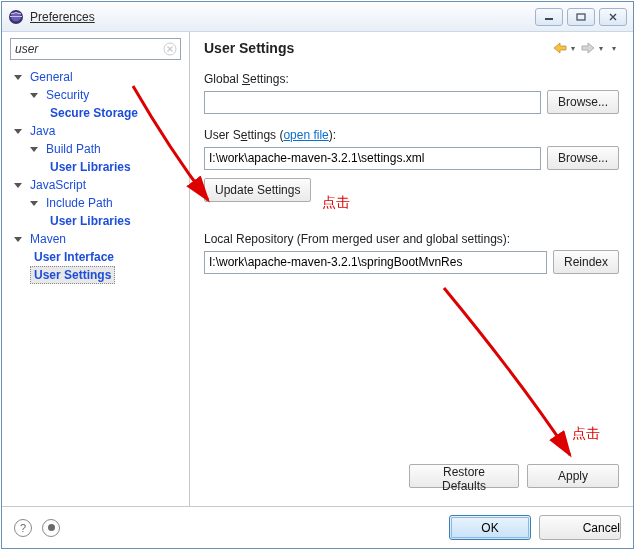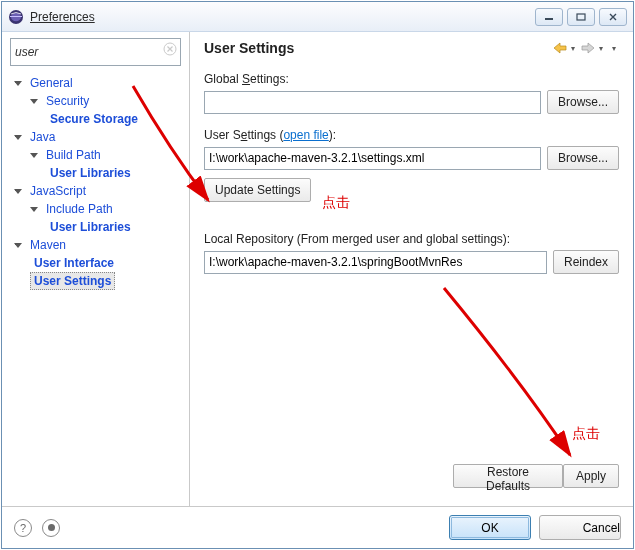--- a/index.html
+++ b/index.html
@@ -10,21 +10,21 @@
   .titlebar .icon { width: 16px; height: 16px; margin-right: 6px; }
   .titlebar .title { font-size: 12px; color: #2a2a2a; text-decoration: underline; }
   .titlebar .winctrl { margin-left: auto; display: flex; gap: 4px; }
   .winbtn { width: 28px; height: 18px; border: 1px solid #9fb5cd; border-radius: 3px; background: linear-gradient(#f7fafe,#dde8f5); display: flex; align-items: center; justify-content: center; color: #3a4a5a; font-size: 11px; cursor: pointer; }
 
   .body { flex: 1; display: flex; flex-direction: column; }
   .main { flex: 1; display: flex; }
 
   .sidebar { width: 188px; border-right: 1px solid #c9c9c9; padding: 6px 8px; }
   .searchwrap { position: relative; margin-bottom: 8px; }
-  .search { width: 100%; height: 28px; border: 1px solid #9aa7b2; padding: 2px 22px 2px 4px; font-size: 12px; font-style: italic; color: #333; }
+  .search { width: 100%; height: 22px; border: 1px solid #9aa7b2; padding: 2px 22px 2px 4px; font-size: 12px; font-style: italic; color: #333; }
   .clearicon { position: absolute; right: 3px; top: 3px; width: 16px; height: 16px; opacity: .45; }
 
   .tree { font-size: 12px; color: #1d4ed8; }
   .tree ul { list-style: none; padding-left: 16px; }
   .tree li { white-space: nowrap; }
   .tree > ul { padding-left: 4px; }
   .node { padding: 2px 4px; display: inline-block; }
   .node.bold { font-weight: bold; }
   .node.sel { background: #e8e8e8; border: 1px dotted #888; padding: 1px 3px; font-weight: bold; }
   .twisty { display: inline-block; width: 0; height: 0; border-left: 4px solid transparent; border-right: 4px solid transparent; border-top: 5px solid #555; margin-right: 4px; vertical-align: middle; }
@@ -38,21 +38,21 @@
 
   .field-label { color: #222; margin-top: 6px; margin-bottom: 4px; display: block; }
   .field-label .ul { text-decoration: underline; }
   .link { color: #0a6fcf; text-decoration: underline; cursor: pointer; }
   .row { display: flex; gap: 6px; align-items: center; margin-bottom: 8px; }
   .txt { flex: 1; height: 23px; border: 1px solid #9aa7b2; padding: 2px 4px; font-size: 12px; background: #fff; }
   .btn { height: 24px; padding: 0 10px; border: 1px solid #adadad; background: linear-gradient(#fcfcfc,#eaeaea); font-size: 12px; color: #222; cursor: pointer; border-radius: 2px; }
   .upd-row { margin-bottom: 24px; }
 
   .spacer { flex: 1; }
-  .restore-row { display: flex; justify-content: flex-end; padding: 4px 0 10px; }
+  .restore-row { display: flex; justify-content: flex-end; gap: 8px; padding: 4px 0 10px; }
 
   .footer { border-top: 1px solid #c9c9c9; padding: 8px 12px; display: flex; align-items: center; gap: 10px; }
   .footer .right { margin-left: auto; display: flex; gap: 8px; }
   .btn-primary { width: 82px; height: 25px; border: 1px solid #3c7fb1; background: linear-gradient(#eaf4fd,#c7e2f9); border-radius: 3px; outline: 1px solid #8db9de; outline-offset: -3px; cursor: pointer; font-size: 12px; }
   .btn-footer { width: 82px; height: 25px; border: 1px solid #adadad; background: linear-gradient(#fcfcfc,#eaeaea); border-radius: 3px; cursor: pointer; font-size: 12px; text-align: right; }
   .help-icon, .prog-icon { width: 18px; height: 18px; border: 1.5px solid #8a8a8a; border-radius: 50%; display: inline-flex; align-items: center; justify-content: center; color: #6a6a6a; font-size: 11px; cursor: pointer; }
   .prog-icon .dot { width: 7px; height: 7px; background: #6a6a6a; border-radius: 50%; }
 
   
   .anno { position: absolute; pointer-events: none; }
@@ -175,21 +175,21 @@
         <span class="field-label">Local Repository (From merged user and global settings):</span>
         <div class="row">
           <input class="txt" value="I:\work\apache-maven-3.2.1\springBootMvnRes" style="">
           <button class="btn">Reindex</button>
         </div>
 
         <div class="spacer"></div>
 
         <div class="restore-row">
           <button class="btn" style="width:110px">Restore Defaults</button>
-          <button class="btn" style="width:56px">Apply</button>
+          <button class="btn" style="width:92px">Apply</button>
         </div>
       </div>
 
     </div>
 
     <div class="footer">
       <span class="help-icon">?</span>
       <span class="prog-icon">
           <span class="dot"></span>
         </span>

